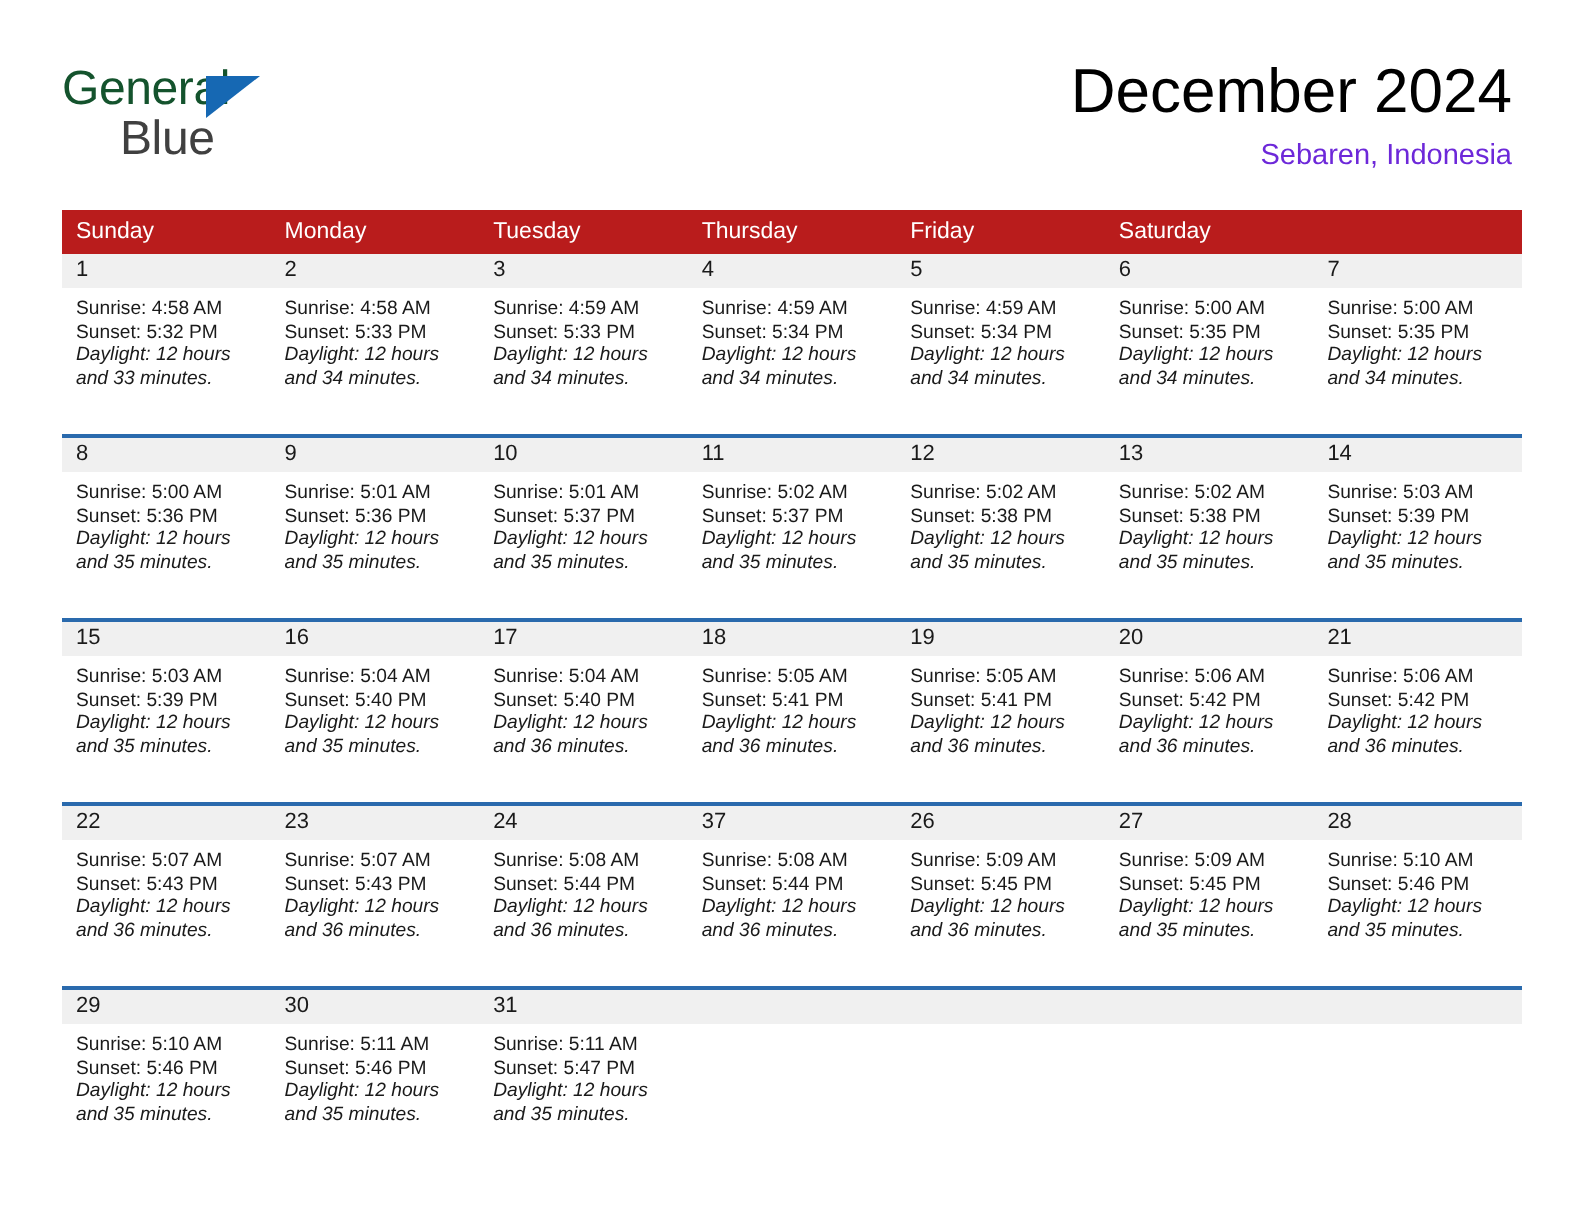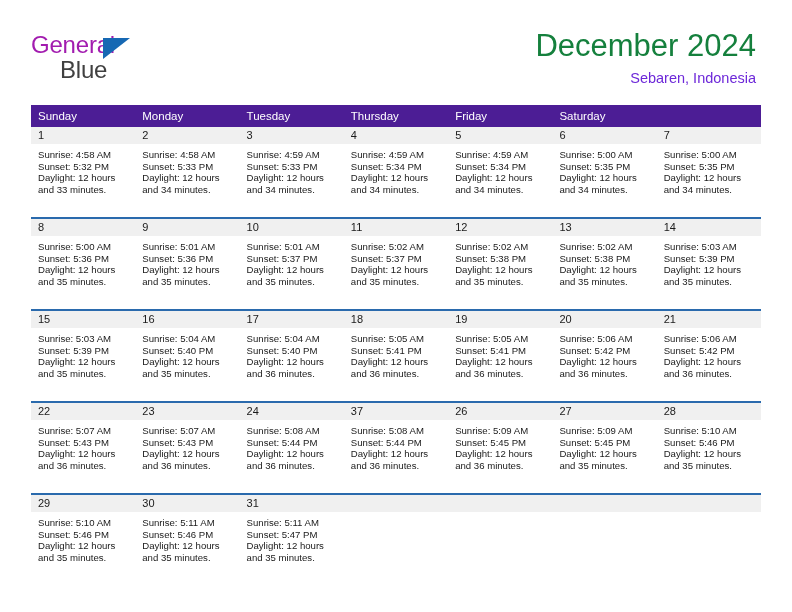--- a/index.html
+++ b/index.html
@@ -35,21 +35,21 @@
     top: 32px;
     width: 160px;
     height: 56px;
   }
   .logo-general {
     position: absolute;
     left: 0;
     top: 0;
     font-size: 24px;
     letter-spacing: -0.2px;
-    color: #a21caf;
+    color: #14532d;
     line-height: 26px;
     white-space: nowrap;
   }
   .logo-triangle {
     position: absolute;
     left: 72px;
     top: 6px;
     width: 0;
     height: 0;
     border-left: 27px solid #1668b3;
@@ -68,21 +68,21 @@
 
   .title-block {
     position: absolute;
     right: 36px;
     top: 28px;
     text-align: right;
   }
   .cal-title {
     font-size: 31px;
     font-weight: normal;
-    color: #15803d;
+    color: #000000;
     line-height: 36px;
     white-space: nowrap;
   }
   .cal-subtitle {
     margin-top: 6px;
     font-size: 14.5px;
     color: #6d28d9;
     line-height: 17px;
     white-space: nowrap;
   }
@@ -90,21 +90,21 @@
   
   .calendar {
     position: absolute;
     left: 31px;
     top: 105px;
     width: 730px;
   }
   .dow-row {
     display: flex;
     width: 730px;
-    background: #4c1d95;
+    background: #b91c1c;
   }
   .dow-cell {
     width: 104.285px;
     box-sizing: border-box;
     padding: 4px 0 4px 7px;
     color: #ffffff;
     font-size: 11.5px;
     line-height: 14px;
     white-space: nowrap;
   }
@@ -143,20 +143,21 @@
     padding: 5px 4px 0 7px;
     font-size: 9.6px;
     line-height: 11.6px;
     color: #1a1a1a;
   }
   .day-body div {
     white-space: nowrap;
   }
   .day-body .daylight {
     white-space: normal;
+    font-style: italic;
   }
 </style>
 </head>
 <body>
 
 <div class="page">
 
   <div class="header">
 
     <div class="logo">

